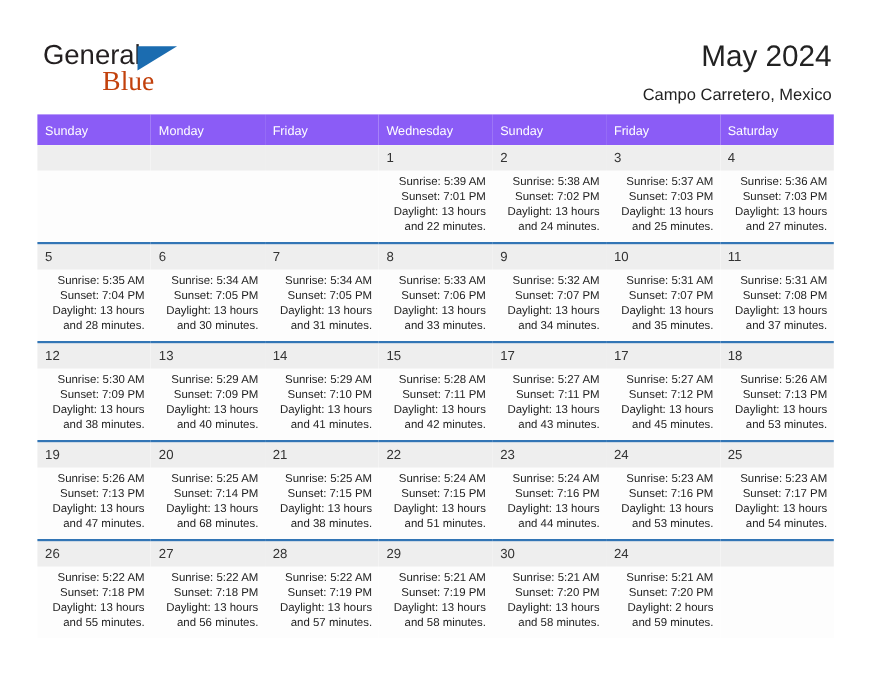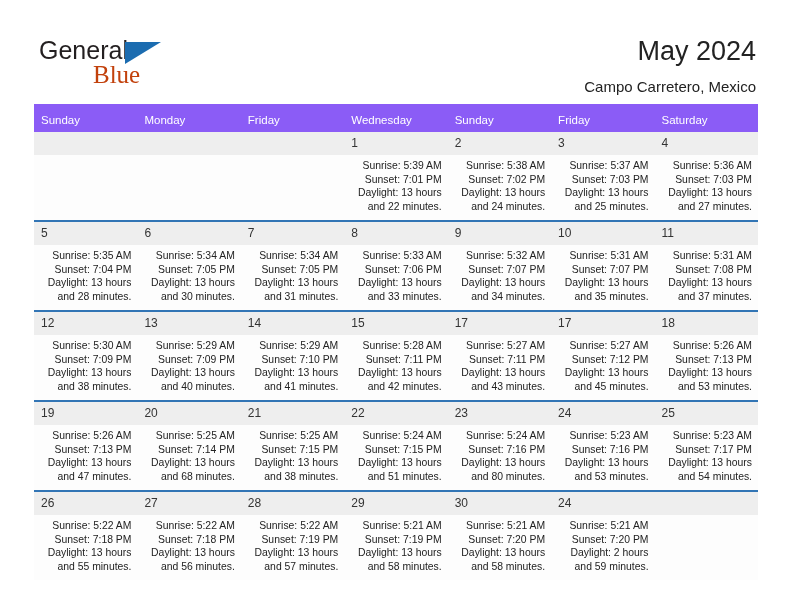--- a/index.html
+++ b/index.html
@@ -376,21 +376,21 @@
               <div class="sr">Sunrise: 5:24 AM</div>
               <div class="ss">Sunset: 7:15 PM</div>
               <div class="dl">Daylight: 13 hours and 51 minutes.</div>
             </div>
           </td>
           <td class="day-cell">
             <div class="daynum">23</div>
             <div class="info">
               <div class="sr">Sunrise: 5:24 AM</div>
               <div class="ss">Sunset: 7:16 PM</div>
-              <div class="dl">Daylight: 13 hours and 80 minutes.</div>
+              <div class="dl">Daylight: 13 hours and 44 minutes.</div>
             </div>
           </td>
           <td class="day-cell">
             <div class="daynum">24</div>
             <div class="info">
               <div class="sr">Sunrise: 5:23 AM</div>
               <div class="ss">Sunset: 7:16 PM</div>
               <div class="dl">Daylight: 13 hours and 53 minutes.</div>
             </div>
           </td>

